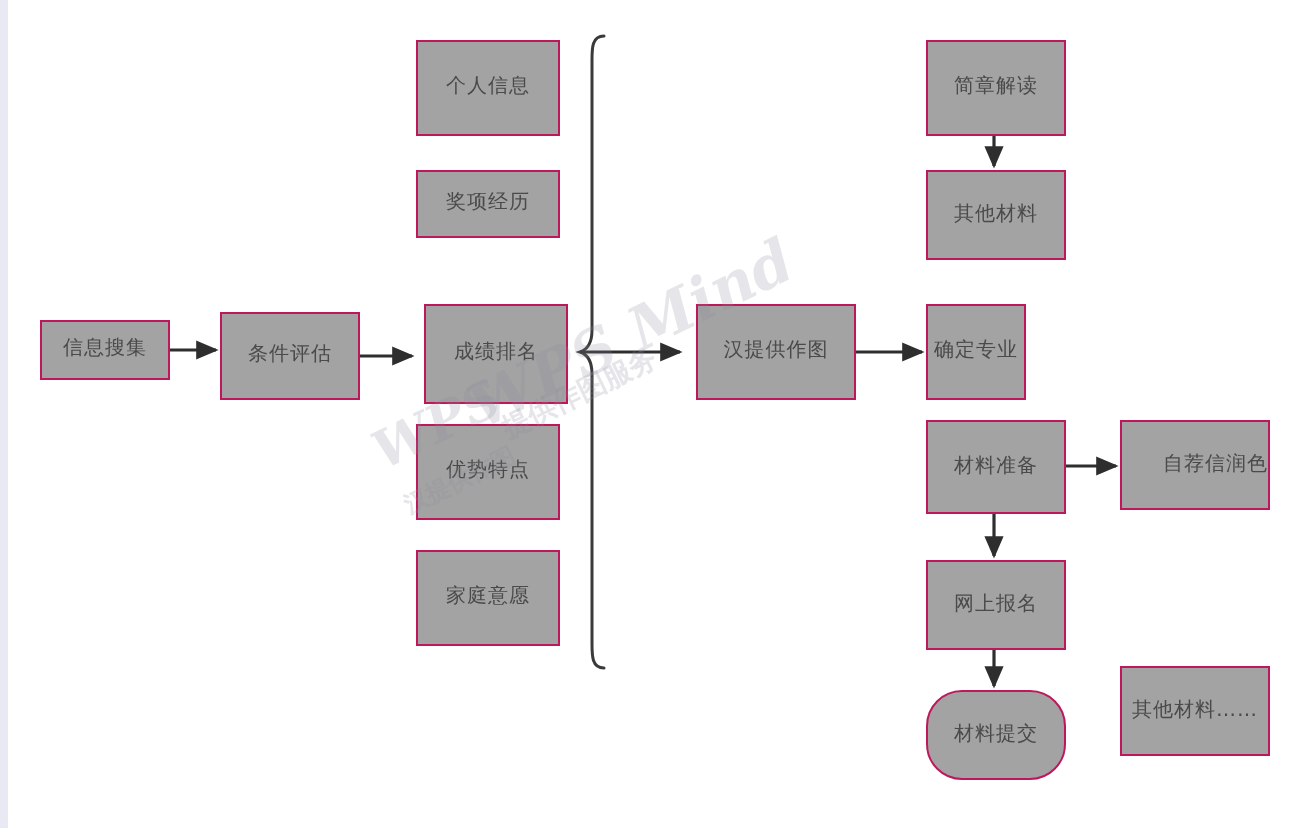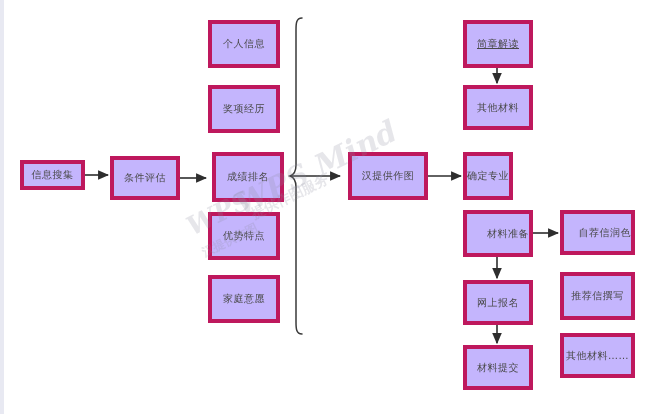--- a/index.html
+++ b/index.html
@@ -21,22 +21,22 @@
     position: absolute;
     left: 0;
     top: 0;
     width: 4px;
     height: 414px;
     background: #e8e9f2;
   }
   .node {
     position: absolute;
     box-sizing: border-box;
-    border: 4px solid #be185d;
-    background: #c4b5fd;
+    border: 1px solid #be185d;
+    background: #a3a3a3;
     display: flex;
     align-items: center;
     justify-content: center;
     color: #4a4a4a;
     font-size: 10px;
     letter-spacing: 0.5px;
     line-height: 1.2;
     text-align: center;
     z-index: 3;
   }
@@ -132,71 +132,68 @@
   </div>
 
   <div class="node" style="left:110px; top:156px; width:70px; height:44px;">
     <span>条件评估</span>
   </div>
 
   <div class="node" style="left:208px; top:20px; width:72px; height:48px;">
     <span>个人信息</span>
   </div>
 
-  <div class="node" style="left:208px; top:85px; width:72px; height:48px;">
+  <div class="node" style="left:208px; top:85px; width:72px; height:34px;">
     <span>奖项经历</span>
   </div>
 
   <div class="node" style="left:212px; top:152px; width:72px; height:50px;">
     <span>成绩排名</span>
   </div>
 
   <div class="node" style="left:208px; top:212px; width:72px; height:48px;">
     <span>优势特点</span>
   </div>
 
   <div class="node" style="left:208px; top:275px; width:72px; height:48px;">
     <span>家庭意愿</span>
   </div>
 
   <div class="node" style="left:348px; top:152px; width:80px; height:48px;">
     <span>汉提供作图</span>
   </div>
 
-  <div class="node" style="left:463px; top:20px; width:70px; height:48px;text-decoration:underline;">
+  <div class="node" style="left:463px; top:20px; width:70px; height:48px;">
     <span>简章解读</span>
   </div>
 
   <div class="node" style="left:463px; top:85px; width:70px; height:45px;">
     <span>其他材料</span>
   </div>
 
   <div class="node" style="left:463px; top:152px; width:50px; height:48px;">
     <span>确定专业</span>
   </div>
 
-  <div class="node" style="left:463px; top:210px; width:70px; height:47px;justify-content:flex-end;">
+  <div class="node" style="left:463px; top:210px; width:70px; height:47px;">
     <span>材料准备</span>
   </div>
 
   <div class="node" style="left:463px; top:280px; width:70px; height:45px;">
     <span>网上报名</span>
   </div>
 
-  <div class="node" style="left:463px; top:345px; width:70px; height:45px;">
+  <div class="node" style="left:463px; top:345px; width:70px; height:45px;border-radius:18px;">
     <span>材料提交</span>
   </div>
 
   <div class="node" style="left:560px; top:210px; width:75px; height:45px;justify-content:flex-end;">
     <span>自荐信润色</span>
   </div>
 
-  <div class="node" style="left:560px; top:272px; width:75px; height:48px;">
-    <span>推荐信撰写</span>
-  </div>
 
   <div class="node" style="left:560px; top:333px; width:75px; height:45px;">
     <span>其他材料……</span>
   </div>
 
   <div id="watermark-layer">
     <div class="wm-text wm-a">WPS Mind</div>
     <div class="wm-text wm-b">提供作图服务</div>
     <div class="wm-text wm-c">WPS</div>
     <div class="wm-text wm-d">汉提供作图</div>

